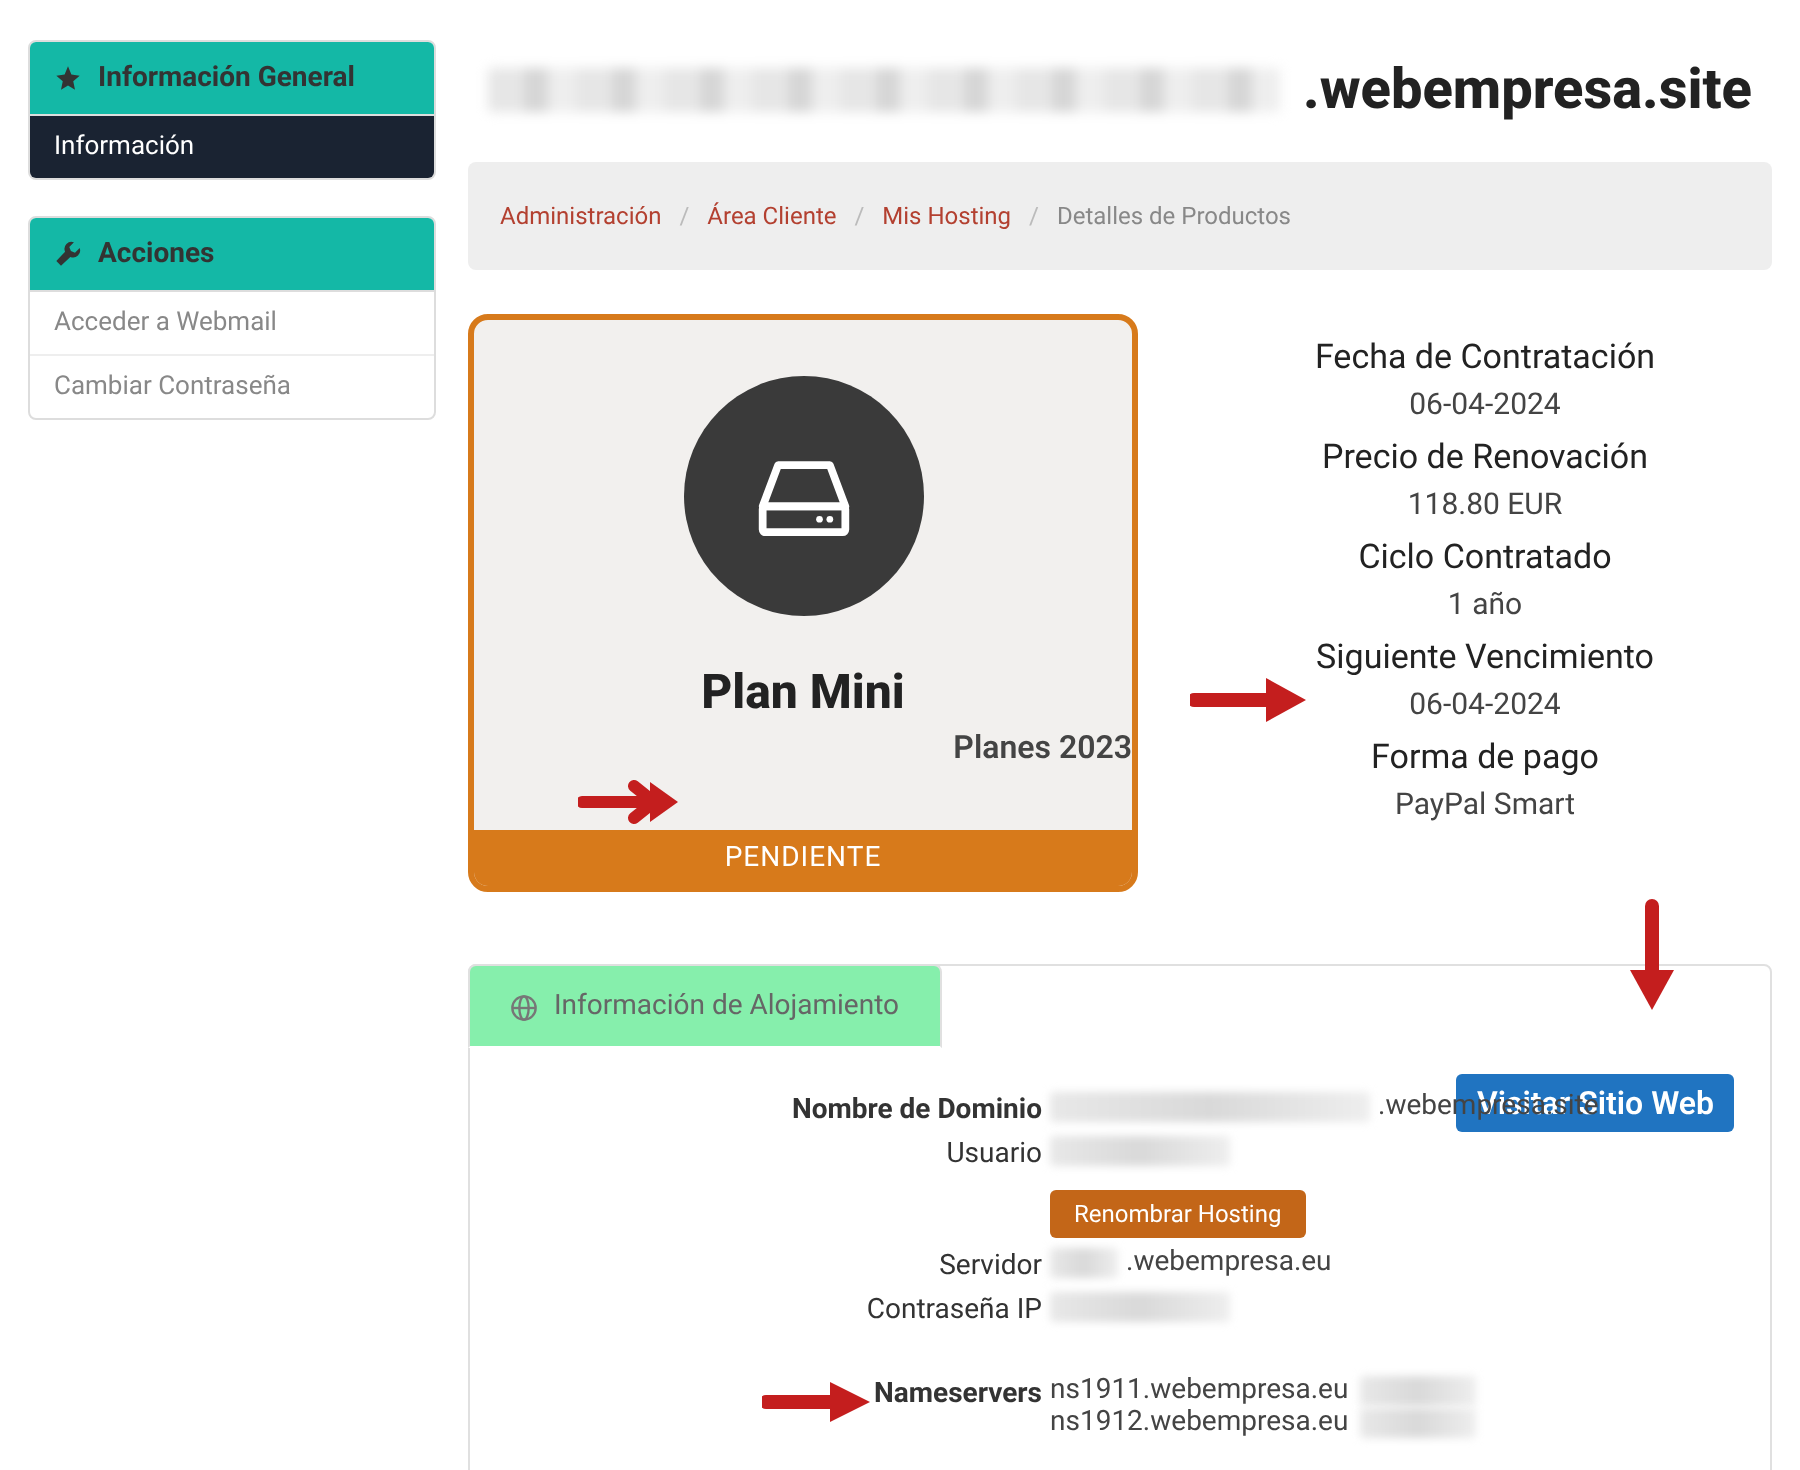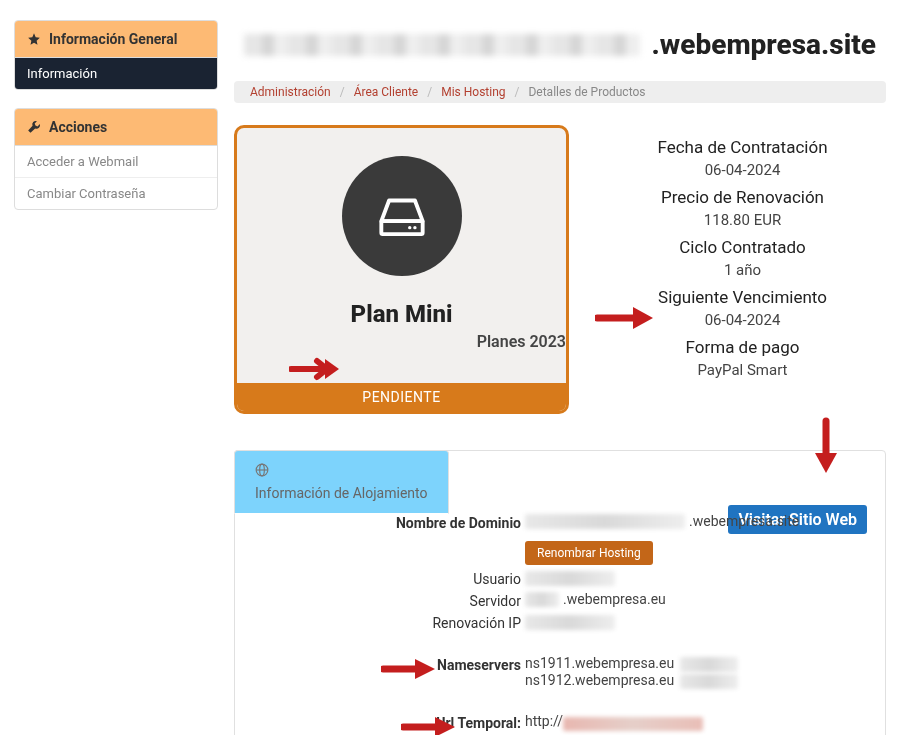--- a/index.html
+++ b/index.html
@@ -16,21 +16,21 @@
 
     
     .panel {
       border: 1px solid #ddd;
       border-radius: 4px;
       margin-bottom: 18px;
       overflow: hidden;
       background: #fff;
     }
     .panel-header {
-      background: #fdba74;
+      background: #14b8a6;
       padding: 10px 12px;
       font-weight: 700;
       font-size: 14px;
       display: flex;
       align-items: center;
       gap: 8px;
       border-bottom: 1px solid #ddd;
     }
     .panel-header svg { width: 14px; height: 14px; fill: #333; }
     .panel-item {
@@ -63,21 +63,21 @@
       height: 22px;
       flex: 1;
       filter: blur(3px);
       border-radius: 2px;
       margin-right: 4px;
     }
 
     
     .breadcrumb {
       background: #eee;
-      padding: 4px 16px;
+      padding: 20px 16px;
       border-radius: 4px;
       font-size: 12px;
       color: #888;
       margin-bottom: 22px;
     }
     .breadcrumb a { color: #b34030; text-decoration: none; cursor: pointer; }
     .breadcrumb .sep { margin: 0 6px; color: #bbb; }
 
     
     .product-row { display: flex; gap: 30px; margin-bottom: 36px; }
@@ -120,27 +120,26 @@
     .detail-value { font-size: 15px; color: #444; margin: 4px 0 8px; }
     .details-arrow { position: absolute; left: -4px; top: 180px; }
 
     
     .hosting-box { border: 1px solid #e0e0e0; border-radius: 4px; position: relative; padding: 14px 22px 26px; }
     .hosting-tab {
       position: absolute;
       top: -1px; left: -1px;
       border: 1px solid #e0e0e0;
       border-bottom: 1px solid #fff;
-      background: #7dd3fc;
+      background: #86efac;
       padding: 12px 20px;
       font-size: 14px;
       color: #666;
-      display: flex; align-items: flex-start; gap: 8px;
+      display: flex; align-items: flex-end; gap: 8px;
       border-radius: 4px 4px 0 0;
-      flex-direction: column;
     }
     .hosting-tab svg { width: 14px; height: 14px; fill: #777; }
     .hosting-body { padding-top: 48px; }
     .hosting-row { display: flex; align-items: flex-start; gap: 4px; margin-bottom: 4px; position: relative; }
     .hosting-row .label { width: 264px; text-align: right; font-size: 14px; color: #333; font-weight: 700; padding-top: 2px; }
     .hosting-row .label.regular { font-weight: 400; }
     .hosting-row .value { flex: 1; font-size: 14px; color: #444; }
     .hosting-row .value.muted { display: flex; align-items: center; gap: 4px; }
     .value-blur {
       display: inline-block;
@@ -294,38 +293,38 @@
 
       <div class="hosting-body">
         <div class="hosting-row">
           <div class="label">Nombre de Dominio</div>
           <div class="value muted">
             <span class="value-blur"></span>
             <span>.webempresa.site</span>
           </div>
         </div>
         <div class="hosting-row">
+          <div class="label regular">Usuario</div>
+          <div class="value"><span class="value-blur sm"></span></div>
+        </div>
+        <div class="hosting-row">
           <div class="label"></div>
           <div class="value">
             <span class="btn-rename">Renombrar Hosting</span>
           </div>
-        </div>
-        <div class="hosting-row">
-          <div class="label regular">Usuario</div>
-          <div class="value"><span class="value-blur sm"></span></div>
         </div>
         <div class="hosting-row">
           <div class="label regular">Servidor</div>
           <div class="value muted">
             <span class="value-blur xs"></span>
             <span>.webempresa.eu</span>
           </div>
         </div>
         <div class="hosting-row">
-          <div class="label regular">Renovación IP</div>
+          <div class="label regular">Contraseña IP</div>
           <div class="value"><span class="value-blur sm"></span></div>
         </div>
 
         <div class="hosting-section-gap"></div>
 
         <div class="hosting-row">
           <svg class="arrow-abs arrow-ns" width="54" height="24" viewBox="0 0 54 24">
               <line x1="2" y1="12" x2="36" y2="12" stroke="#c41e1e" stroke-width="7" stroke-linecap="round"></line>
               <polygon points="34,2 54,12 34,22" fill="#c41e1e"></polygon>
             </svg>

